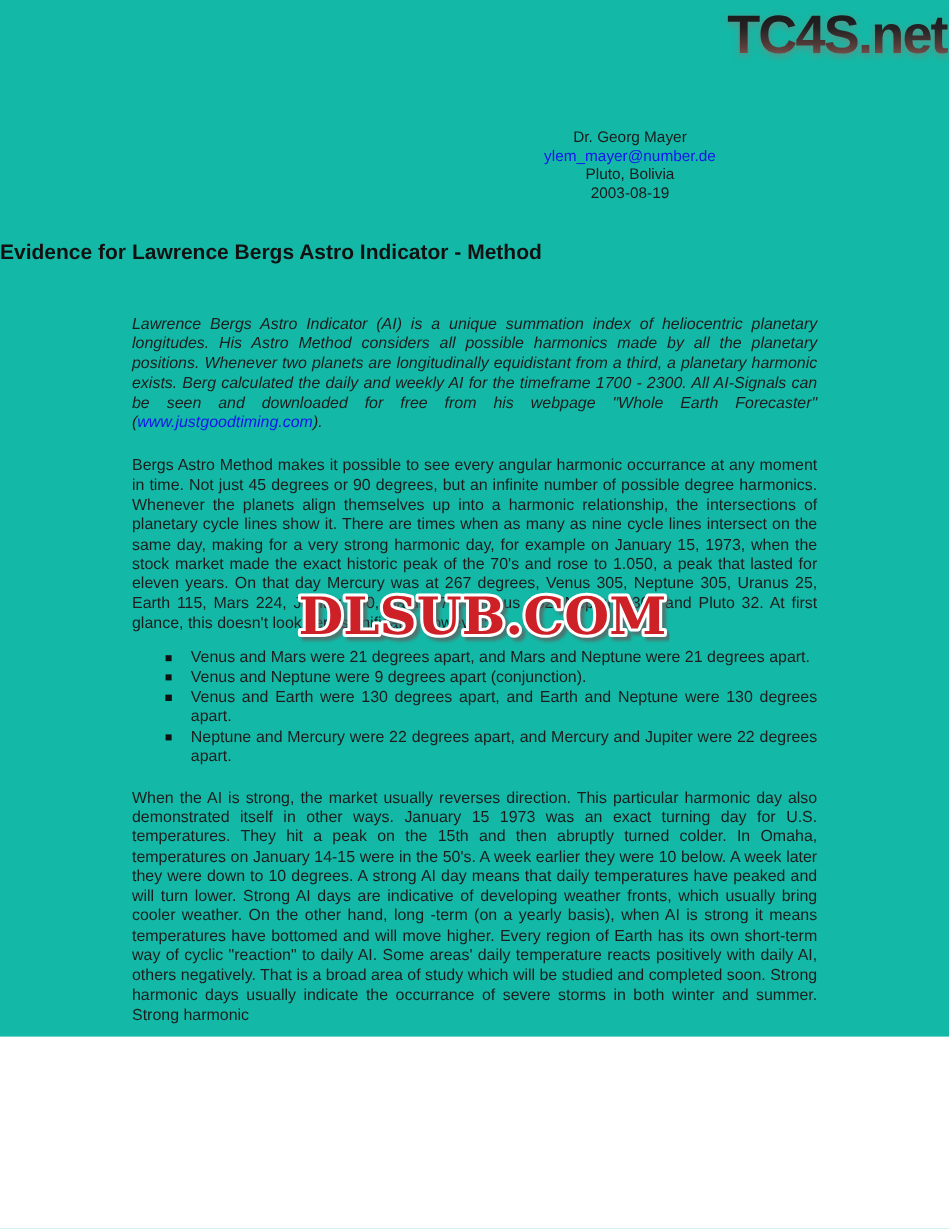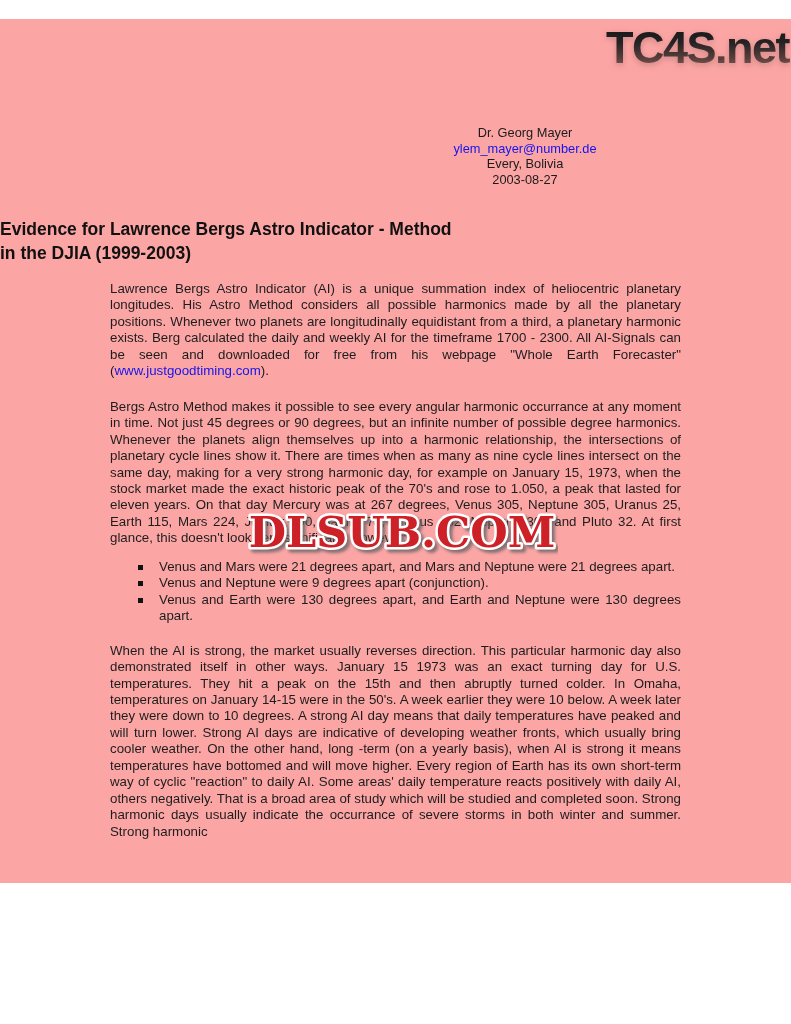--- a/index.html
+++ b/index.html
@@ -1,33 +1,33 @@
 <!DOCTYPE html>
 <html><head>
 <meta charset="utf-8">
 <style>
   html,body{margin:0;padding:0;background:#ffffff;}
   .page{
-    position:relative;width:791px;height:864px;background:#fca5a5;overflow:hidden;
-    font-family:"Liberation Sans",sans-serif;color:#1d1d1d;margin-top:19px;
+    position:relative;width:791px;height:864px;background:#14b8a6;overflow:hidden;
+    font-family:"Liberation Sans",sans-serif;color:#1d1d1d;
   }
   
   .top-logo{position:absolute;top:0;right:-4px;}
   
   .author{position:absolute;top:106px;right:106px;width:320px;text-align:center;
           font-size:12.8px;line-height:15.6px;color:#1b1b1b;}
   .author a{color:#1414ee;text-decoration:none;}
   
   .title{position:absolute;top:199px;left:0;width:791px;text-align:left;
          font-weight:bold;font-size:17.5px;line-height:23.5px;color:#111;}
   
   .content{position:absolute;left:110px;top:262px;width:571px;
            font-size:13.3px;line-height:16.45px;text-align:justify;}
   .content p{margin:0;}
-  .p1{margin-bottom:19px !important;}
+  .p1{margin-bottom:19px !important;font-style:italic;}
   .p2{margin-bottom:12px !important;}
   .content a{color:#1414ee;text-decoration:none;}
   ul.bullets{list-style:none;margin:0 0 18px 0;padding:0;}
   ul.bullets li{position:relative;padding-left:49px;}
   .bullet-marker{position:absolute;left:28px;top:6px;width:5px;height:5px;background:#111;}
   
   .watermark{position:absolute;left:246px;top:486px;pointer-events:none;}
   
   .bottom-logo{position:absolute;left:456px;top:974px;}
 </style>
@@ -44,39 +44,39 @@
         <stop offset="72%" stop-color="#5a3f3c"></stop>
         <stop offset="100%" stop-color="#9c6b64"></stop>
       </linearGradient>
     </defs>
     <text x="206" y="44" text-anchor="end" font-family="Liberation Sans, sans-serif" font-weight="bold" font-size="45" letter-spacing="-1.5" fill="url(#tcgrad)" style="filter:drop-shadow(0 2px 3px rgba(160,110,100,.55))">TC4S.net</text>
   </svg>
 
   <div class="author">
     <div>Dr. Georg Mayer</div>
     <div><a href="#">ylem_mayer@number.de</a></div>
-    <div>Every, Bolivia</div>
-    <div>2003-08-27</div>
+    <div>Pluto, Bolivia</div>
+    <div>2003-08-19</div>
   </div>
 
   <div class="title">
     <div>Evidence for Lawrence Bergs Astro Indicator - Method</div>
-    <div>in the DJIA (1999-2003)</div>
   </div>
 
   <div class="content">
     <p class="p1"><span>Lawrence Bergs Astro Indicator (AI) is a unique summation index of heliocentric planetary longitudes. His Astro Method considers all possible harmonics made by all the planetary positions. Whenever two planets are longitudinally equidistant from a third, a planetary harmonic exists. Berg calculated the daily and weekly AI for the timeframe 1700 - 2300. All AI-Signals can be seen and downloaded for free from his webpage "Whole Earth Forecaster" (</span><a href="#">www.justgoodtiming.com</a><span>).</span></p>
 
     <p class="p2">Bergs Astro Method makes it possible to see every angular harmonic occurrance at any moment in time. Not just 45 degrees or 90 degrees, but an infinite number of possible degree harmonics. Whenever the planets align themselves up into a harmonic relationship, the intersections of planetary cycle lines show it. There are times when as many as nine cycle lines intersect on the same day, making for a very strong harmonic day, for example on January 15, 1973, when the stock market made the exact historic peak of the 70's and rose to 1.050, a peak that lasted for eleven years. On that day Mercury was at 267 degrees, Venus 305, Neptune 305, Uranus 25, Earth 115, Mars 224, Jupiter 290, Saturn 78, Uranus 182, Neptune 305 and Pluto 32. At first glance, this doesn't look very significant. However:</p>
 
     <ul class="bullets">
       <li><span class="bullet-marker"></span><span>Venus and Mars were 21 degrees apart, and Mars and Neptune were 21 degrees apart.</span></li>
       <li><span class="bullet-marker"></span><span>Venus and Neptune were 9 degrees apart (conjunction).</span></li>
       <li><span class="bullet-marker"></span></li>
       <li><span class="bullet-marker"></span><span>Venus and Earth were 130 degrees apart, and Earth and Neptune were 130 degrees apart.</span></li>
+      <li><span class="bullet-marker"></span><span>Neptune and Mercury were 22 degrees apart, and Mercury and Jupiter were 22 degrees apart.</span></li>
     </ul>
 
     <p>When the AI is strong, the market usually reverses direction. This particular harmonic day also demonstrated itself in other ways. January 15 1973 was an exact turning day for U.S. temperatures. They hit a peak on the 15th and then abruptly turned colder. In Omaha, temperatures on January 14-15 were in the 50's. A week earlier they were 10 below. A week later they were down to 10 degrees. A strong AI day means that daily temperatures have peaked and will turn lower. Strong AI days are indicative of developing weather fronts, which usually bring cooler weather. On the other hand, long -term (on a yearly basis), when AI is strong it means temperatures have bottomed and will move higher. Every region of Earth has its own short-term way of cyclic "reaction" to daily AI. Some areas' daily temperature reacts positively with daily AI, others negatively. That is a broad area of study which will be studied and completed soon. Strong harmonic days usually indicate the occurrance of severe storms in both winter and summer. Strong harmonic</p>
   </div>
 
   <svg class="watermark" width="312" height="58" viewBox="0 0 312 58">
     <text x="156" y="42" text-anchor="middle" font-family="DejaVu Serif, serif" font-weight="bold" font-size="43" letter-spacing="0" fill="#ce2027" stroke="#ffffff" stroke-width="5" stroke-linejoin="round" paint-order="stroke" style="filter:drop-shadow(3px 3px 1.5px rgba(95,95,95,.75))">DLSUB.COM</text>
   </svg>
 
   <svg class="bottom-logo" width="336" height="50" viewBox="0 0 336 50">

